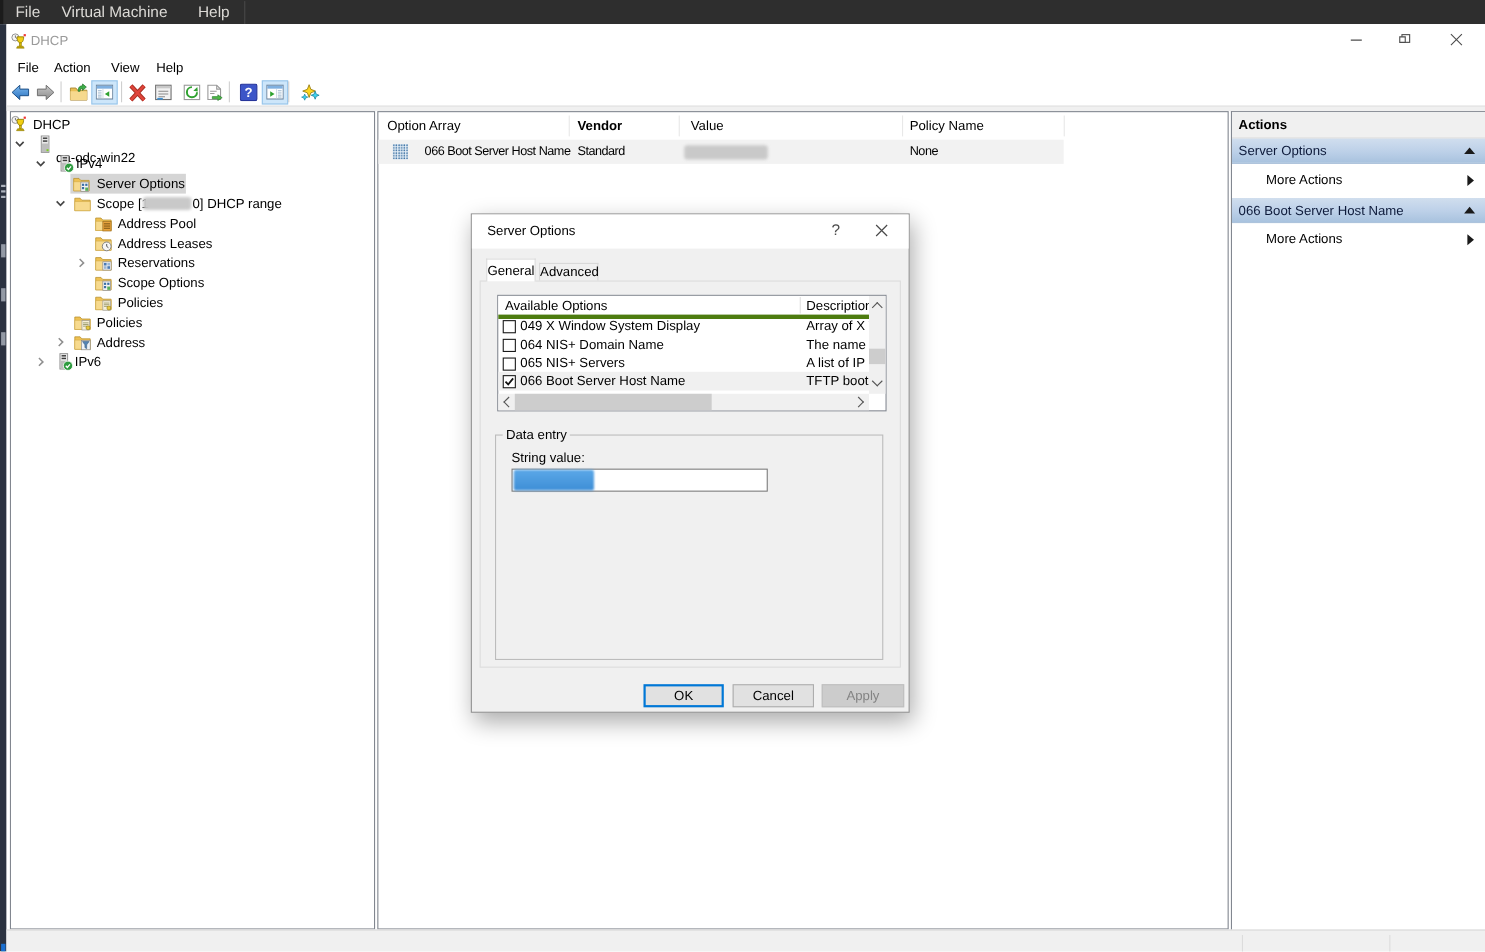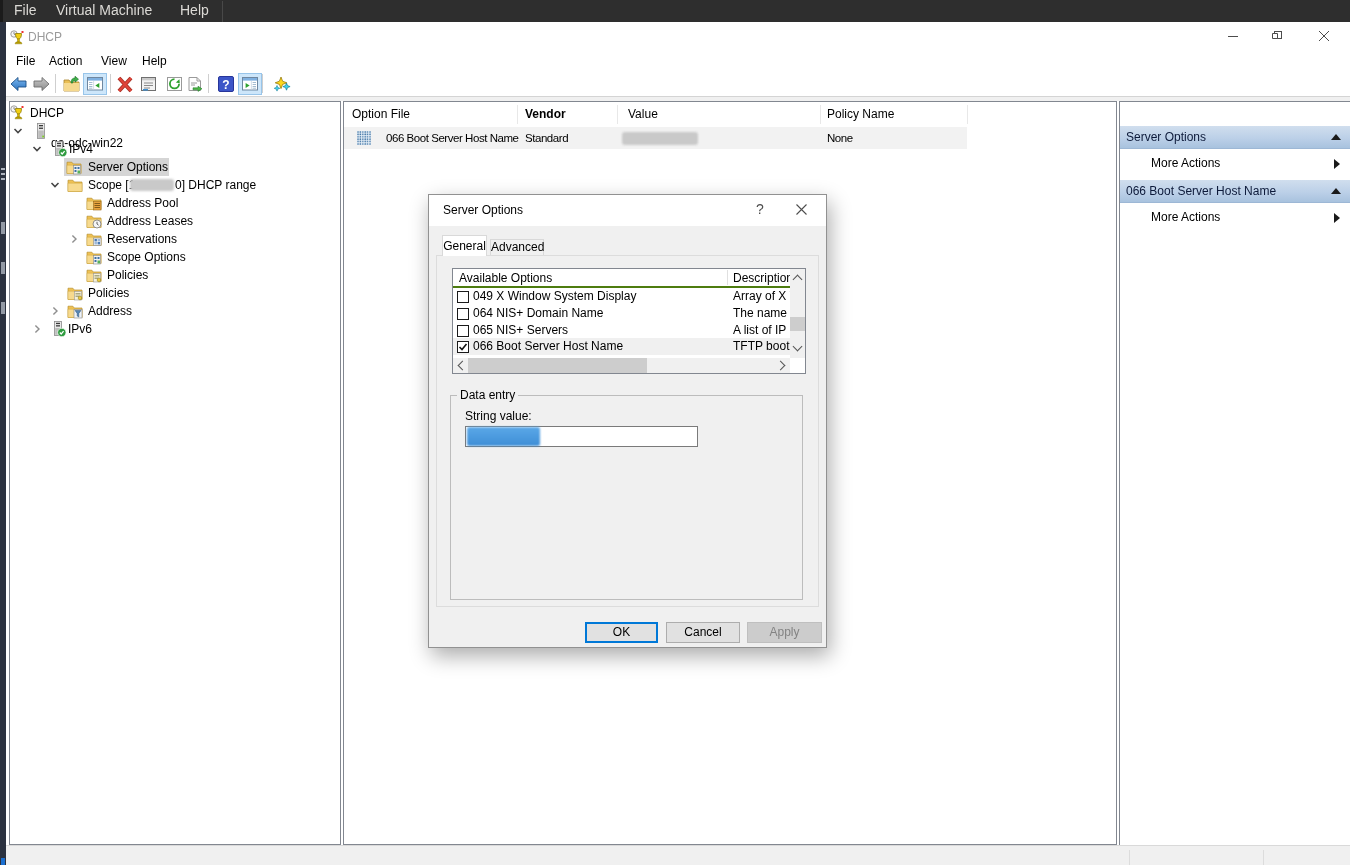--- a/index.html
+++ b/index.html
@@ -49,21 +49,21 @@
 .actrow{position:absolute;left:0;width:100%;height:28px;line-height:28px;background:#fff;}
 .tri-up{position:absolute;width:0;height:0;border-left:5px solid transparent;border-right:5px solid transparent;border-bottom:6px solid #1a1a1a;}
 .tri-r{position:absolute;width:0;height:0;border-top:5px solid transparent;border-bottom:5px solid transparent;border-left:6px solid #1a1a1a;}
 
 #dlg{left:428px;top:194px;width:397px;height:452px;background:#f0f0f0;
  border:1px solid #919191;box-shadow:3px 8px 20px rgba(0,0,0,.33);}
 #dlgtitle{left:0;top:0;width:100%;height:31px;background:#fff;}
 .tab{position:absolute;border:1px solid #d9d9d9;border-bottom:none;text-align:center;}
 #tabpage{left:7px;top:60px;width:381px;height:350px;background:#f0f0f0;border:1px solid #dcdcdc;}
 #lbox{position:absolute;left:15px;top:12px;width:352px;height:104px;background:#fff;border:1px solid #828790;}
-.lbh{position:absolute;left:0;top:0;width:337px;height:17px;background:#fff;border-bottom:2px solid #4d7c0f;}
+.lbh{position:absolute;left:0;top:0;width:337px;height:17px;background:#fff;border-bottom:4px solid #4d7c0f;}
 .lrw{position:absolute;left:0;width:337px;height:17px;line-height:17px;overflow:hidden;}
 .lrw span{white-space:nowrap;}
 .cbx{position:absolute;left:4px;top:3px;width:10px;height:10px;border:1px solid #1a1a1a;background:#fff;}
 .sbar{position:absolute;background:#f0f0f0;}
 .sthumb{position:absolute;background:#cdcdcd;}
 .sarr{position:absolute;width:6px;height:6px;border:solid #555;border-width:0 1.4px 1.4px 0;}
 #grp{position:absolute;left:13px;top:139px;width:351px;height:203px;border:1px solid #bcbcbc;}
 #grplab{position:absolute;left:20px;top:132px;background:#f0f0f0;padding:0 3px;}
 #sinput{position:absolute;left:28px;top:170px;width:231px;height:19px;background:#fff;border:1px solid #7a7a7a;}
 #sblue{position:absolute;left:1px;top:0px;width:73px;height:19px;border-radius:2px;filter:blur(1px);
@@ -355,40 +355,43 @@
       <svg class="chev" style="left:22px" width="10" height="10">
           <use href="#chevr"></use>
         </svg>
       <svg style="left:41px;top:1px" width="16" height="16">
           <use href="#servchk"></use>
         </svg>
       <span class="tlab" style="left:58px;">IPv6</span>
     </div>
   </div>
   <div class="abs pane" id="list">
-    <span class="hcell" style="left:8px;">Option File</span>
+    <span class="hcell" style="left:8px;">Option Array</span>
     <div class="hsep" style="left:173px;"></div>
     <span class="hcell" style="left:181px;font-weight:bold;">Vendor</span>
     <div class="hsep" style="left:273px;"></div>
     <span class="hcell" style="left:284px;">Value</span>
     <div class="hsep" style="left:476px;"></div>
     <span class="hcell" style="left:483px;">Policy Name</span>
     <div class="hsep" style="left:623px;"></div>
     <div id="lrow">
       <svg style="position:absolute;left:13px;top:4px" width="14" height="14">
         <rect x="0" y="0" width="14" height="14" fill="#c5d8e8"></rect>
         <rect x="0" y="0" width="14" height="14" fill="url(#dotp)"></rect>
       </svg>
       <span style="position:absolute;left:42px;">066 Boot Server Host Name</span>
       <span style="position:absolute;left:181px;">Standard</span>
       <div class="blur" style="left:278px;top:5px;width:76px;height:13px;"></div>
       <span style="position:absolute;left:483px;">None</span>
     </div>
   </div>
   <div class="abs pane" id="actions">
+    <div id="act-title">
+        <span style="position:absolute;left:6px;top:4px;font-weight:bold;">Actions</span>
+      </div>
     <div class="acthdr" style="top:24px;">
         <span style="position:absolute;left:6px;">Server Options</span>
       <div class="tri-up" style="left:211px;top:8px;"></div>
       </div>
     <div class="actrow" style="top:47px;height:31px;">
         <span style="position:absolute;left:31px;">More Actions</span>
       <div class="tri-r" style="left:214px;top:10px;"></div>
       </div>
     <div class="acthdr" style="top:78px;">
         <span style="position:absolute;left:6px;">066 Boot Server Host Name</span>

